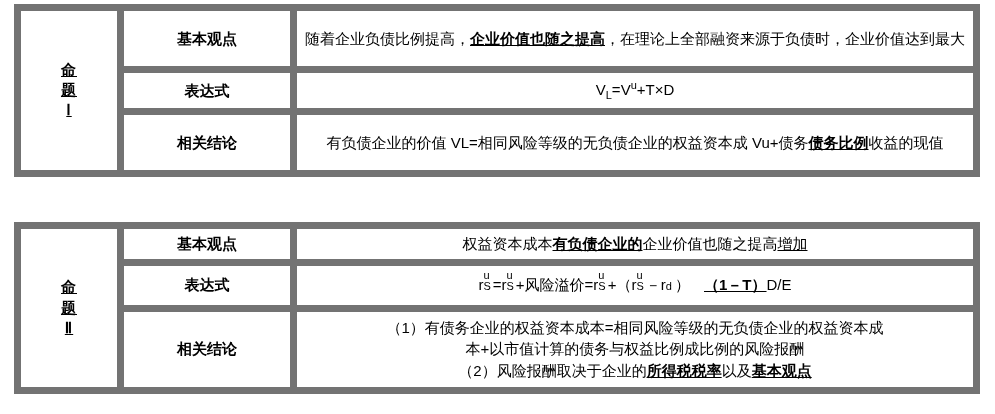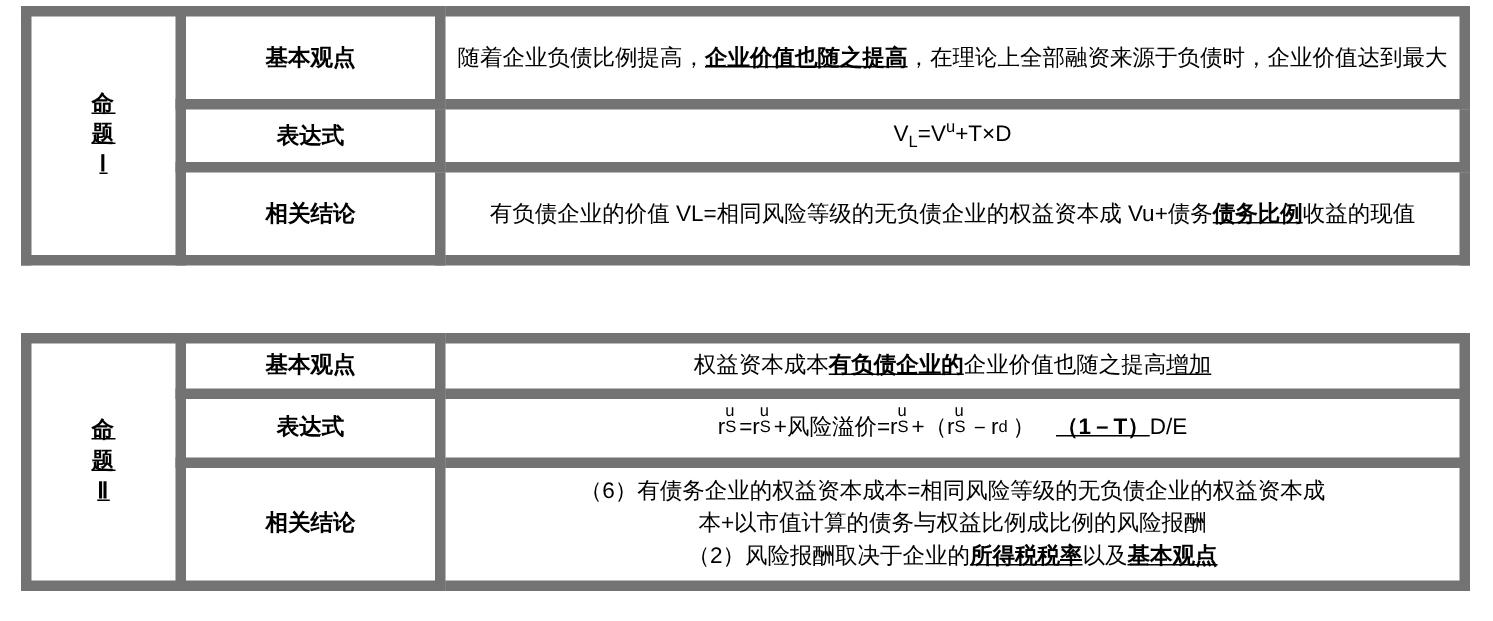--- a/index.html
+++ b/index.html
@@ -169,21 +169,21 @@
       <tr class="t2-r2">
         <td class="row-head">表达式</td>
         <td class="content-cell formula">
           <span>r<span class="stacked"><span class="top">u</span><span class="bot">S</span></span>=r<span class="stacked"><span class="top">u</span><span class="bot">S</span></span>+风险溢价=r<span class="stacked"><span class="top">u</span><span class="bot">S</span></span>+（r<span class="stacked"><span class="top">u</span><span class="bot">S</span></span>－r<span class="stacked"><span class="bot">d</span></span>）<span class="sp"></span><span class="bu">（1－T）</span>D/E</span>
           
         </td>
       </tr>
       <tr class="t2-r3">
         <td class="row-head">相关结论</td>
         <td class="content-cell multiline-cell">
-          <div><span>（6）有债务企业的权益资本成本=相同风险等级的无负债企业的权益资本成</span></div>
+          <div><span>（1）有债务企业的权益资本成本=相同风险等级的无负债企业的权益资本成</span></div>
           <div><span>本+以市值计算的债务与权益比例成比例的风险报酬</span></div>
           <div><span>（2）风险报酬取决于企业的</span><span class="bu">所得税税率</span><span>以及</span><span class="bu">基本观点</span></div>
         </td>
       </tr>
     </tbody>
       </table>
   </div>
 
 </div>
 

